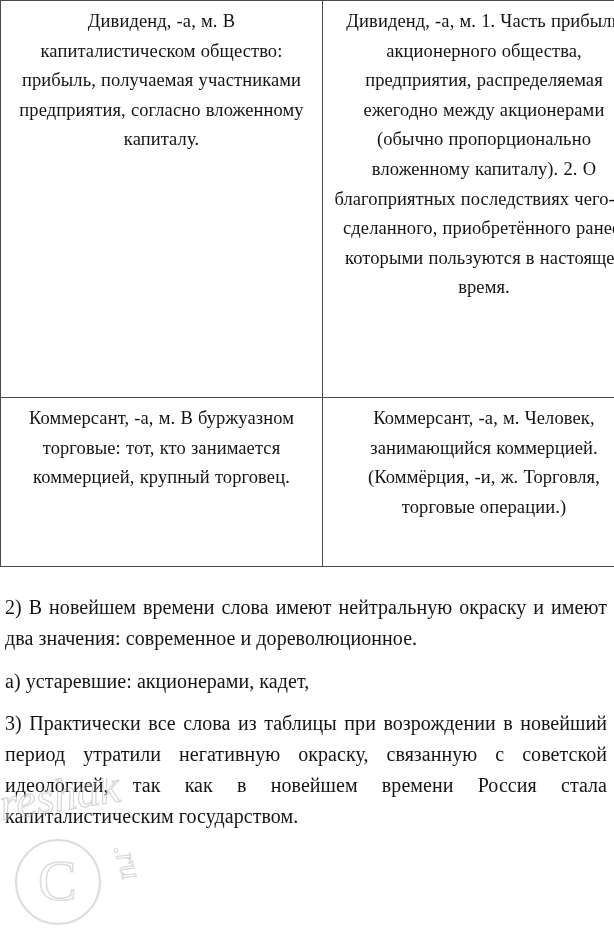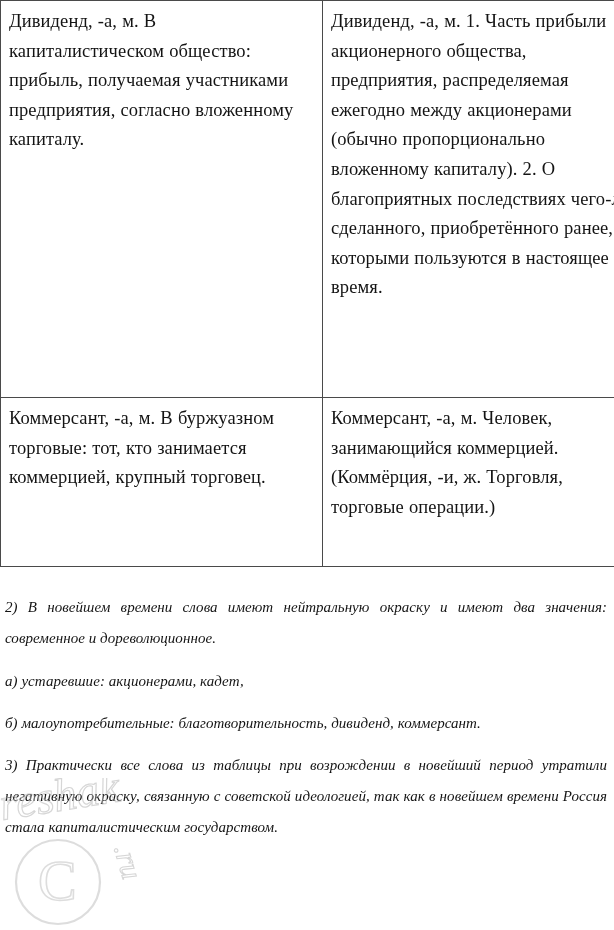--- a/index.html
+++ b/index.html
@@ -57,40 +57,39 @@
     word-spacing: 0.4px;
   }
   .dict-table td.col-left  { width: 305px; }
   .dict-table td.col-right { width: 306px; }
 
   .row1 td { height: 380px; }
   .row2 td { height: 152px; }
 
   .cell-text {
     margin: 0;
-    text-align: left;
+    text-align: center;
     white-space: pre-line;
   }
 
   
   .answer-block {
     position: absolute;
     left: 5px;
     top: 592px;
     width: 602px;
     z-index: 3;
   }
   .para {
     margin: 0 0 12px 0;
-    font-size: 15px;
+    font-size: 20px;
     line-height: 31px;
     text-align: justify;
     text-justify: inter-word;
     letter-spacing: 0.05px;
-    font-style: italic;
   }
   .para.justify-all {
     text-align-last: left;
   }
   .para.tight { margin-bottom: 11px; }
   .para:last-child { margin-bottom: 0; }
 </style>
 </head>
 <body>
 
@@ -113,21 +112,20 @@
         <td class="col-right">
           <p class="cell-text">Коммерсант, -а, м. Человек, занимающийся коммерцией. (Коммёрция, -и, ж. Торговля, торговые операции.)</p>
         </td>
       </tr>
     </tbody>
   </table>
 
   <div class="answer-block">
     <p class="para justify-all">2) В новейшем времени слова имеют нейтральную окраску и имеют два значения: современное и дореволюционное.</p>
     <p class="para tight">а) устаревшие: акционерами, кадет,</p>
-    <p class="para justify-all tight">б) малоупотребительные: благотворительность, дивиденд, коммерсант.</p>
     <p class="para justify-all">3) Практически все слова из таблицы при возрождении в новейший период утратили негативную окраску, связанную с советской идеологией, так как в новейшем времени Россия стала капиталистическим государством.</p>
   </div>
 
   <div id="watermark">
     <svg width="250" height="150" viewBox="0 0 250 150" xmlns="http://www.w3.org/2000/svg" aria-hidden="true">
       <g fill="none" stroke="#b5b5b5" stroke-width="1.1">
 
         <text x="6" y="42" font-family="'Liberation Serif', serif" font-size="46" font-style="italic" fill="none" stroke="#b5b5b5" stroke-width="1.2" transform="rotate(-9 6 42)">reshak</text>
 
         <text x="118" y="70" font-family="'Liberation Serif', serif" font-size="30" font-style="italic" fill="none" stroke="#b5b5b5" stroke-width="1.1" transform="rotate(74 118 70)">.ru</text>

